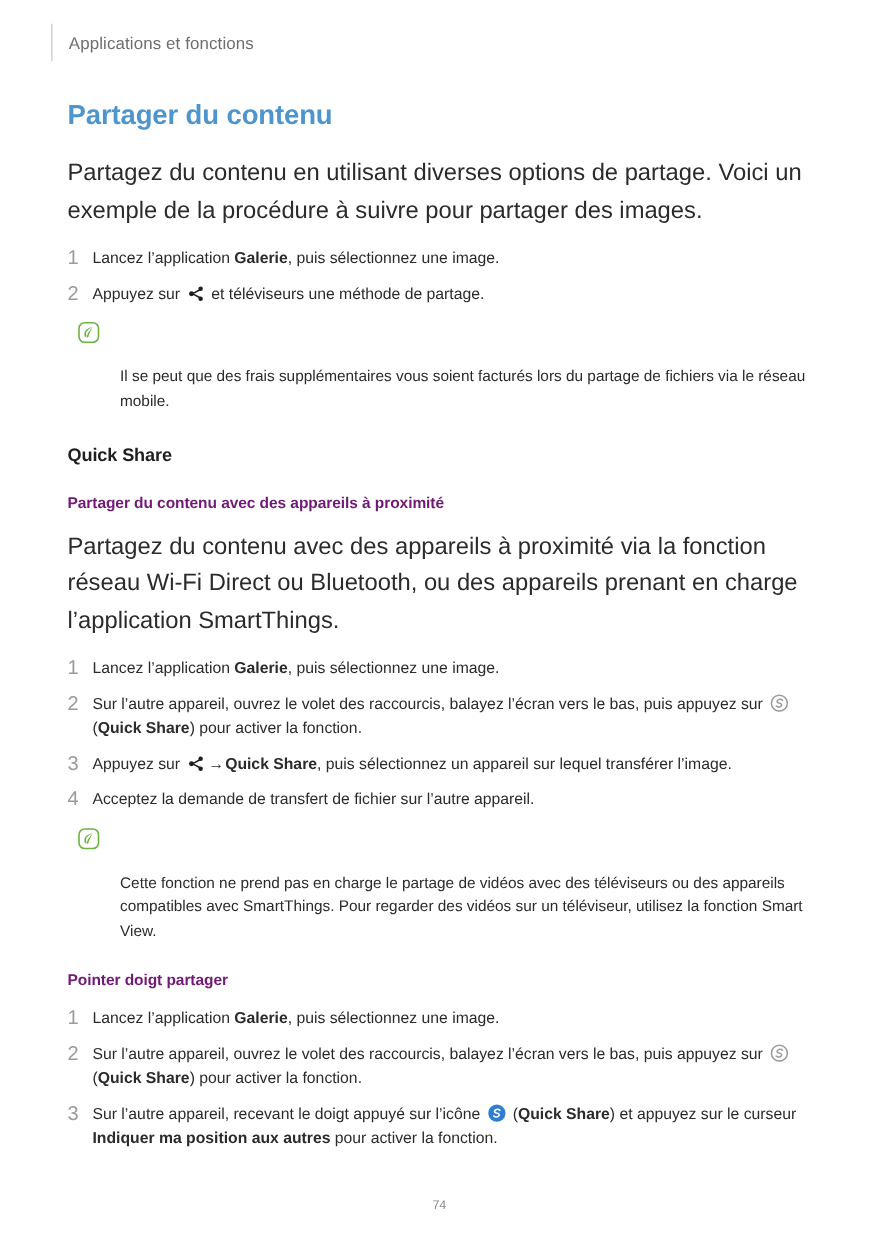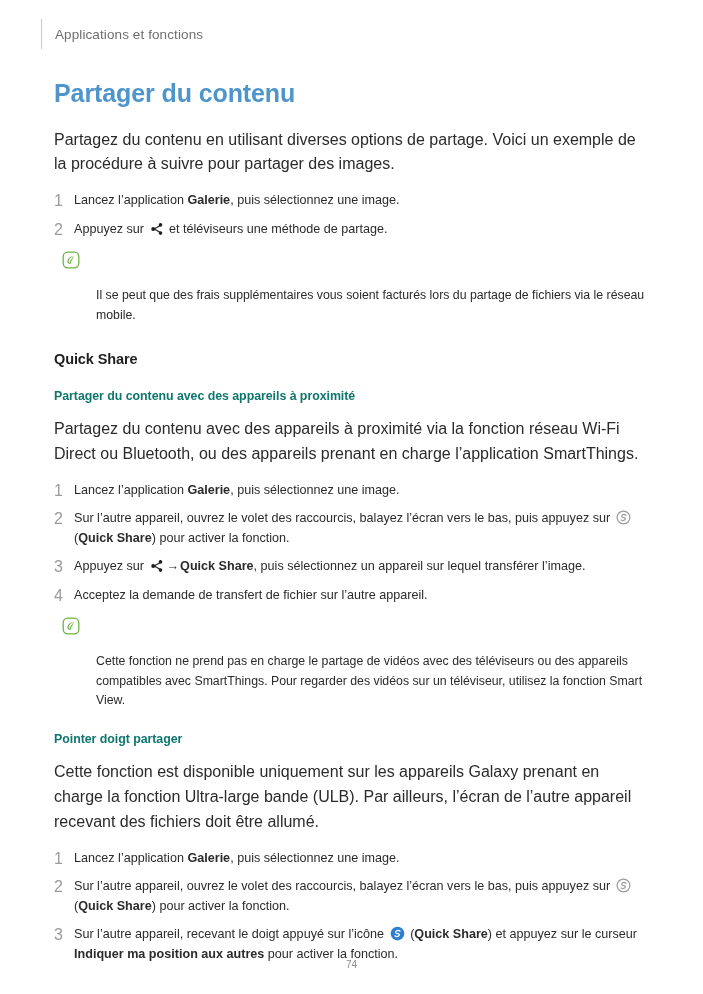--- a/index.html
+++ b/index.html
@@ -47,48 +47,48 @@
 
   
   .content {
     position: absolute;
     left: 54px;
     top: 80px;
     width: 592px;
   }
 
   h1.chapter-title {
-    font-size: 25px;
+    font-size: 22px;
     font-weight: bold;
     color: #4e95cc;
     margin: 0 0 20px 0;
     letter-spacing: -0.1px;
     line-height: 1.1;
   }
 
   p.body-text {
-    font-size: 16px;
+    font-size: 19px;
     line-height: 1.55;
     margin: 0 0 14px 0;
     color: #2b2b2b;
     text-align: left;
   }
 
   h2.section-heading {
     font-size: 14.5px;
     font-weight: bold;
     color: #1f1f1f;
     margin: 26px 0 20px 0;
     letter-spacing: -0.1px;
   }
 
   h3.sub-heading {
     font-size: 12.4px;
     font-weight: bold;
-    color: #0f766e;
+    color: #701a75;
     margin: 22px 0 14px 0;
     letter-spacing: -0.05px;
   }
 
   
   ol.steps {
     list-style: none;
     margin: 0 0 8px 0;
     padding: 0;
     counter-reset: none;
@@ -249,21 +249,20 @@
           <rect x="1.6" y="1.6" width="20.8" height="20.8" rx="6" ry="6" fill="none" stroke="#6cb33f" stroke-width="1.7"></rect>
           <path d="M16.4 6.2 C16.4 6.2 8.6 7.2 7.4 12.4 C6.8 15.2 8.2 17.0 8.2 17.0 L9.6 15.4 C9.6 15.4 8.6 14.2 9.1 12.2 C9.9 8.8 16.4 6.2 16.4 6.2 Z" fill="#6cb33f"></path>
           <path d="M16.2 6.5 C16.2 6.5 12.2 10.6 10.6 14.0 C9.9 15.5 9.6 17.2 9.6 17.2 L11.4 17.3 C11.4 17.3 12.0 14.4 13.2 12.2 C14.4 10.0 16.2 6.5 16.2 6.5 Z" fill="#6cb33f"></path>
         </svg>
       </span>
       <span class="note-text">Cette fonction ne prend pas en charge le partage de vidéos avec des téléviseurs ou des appareils compatibles avec SmartThings. Pour regarder des vidéos sur un téléviseur, utilisez la fonction Smart View.</span>
     </div>
 
     <h3 class="sub-heading">Pointer doigt partager</h3>
 
-    <p class="body-text">Cette fonction est disponible uniquement sur les appareils Galaxy prenant en charge la fonction Ultra-large bande (ULB). Par ailleurs, l’écran de l’autre appareil recevant des fichiers doit être allumé.</p>
 
     <ol class="steps">
       <li class="step">
         <span class="step-num">1</span>
         <span class="step-body"><span>Lancez l’application </span><b>Galerie</b><span>, puis sélectionnez une image.</span></span>
       </li>
       <li class="step">
         <span class="step-num">2</span>
         <span class="step-body"><span>Sur l’autre appareil, ouvrez le volet des raccourcis, balayez l’écran vers le bas, puis appuyez sur </span><span class="inline-icon icon-qs"><svg viewBox="0 0 24 24" width="15" height="15">
                 <circle cx="12" cy="12" r="10.2" fill="none" stroke="#9a9a9a" stroke-width="1.9"></circle>

